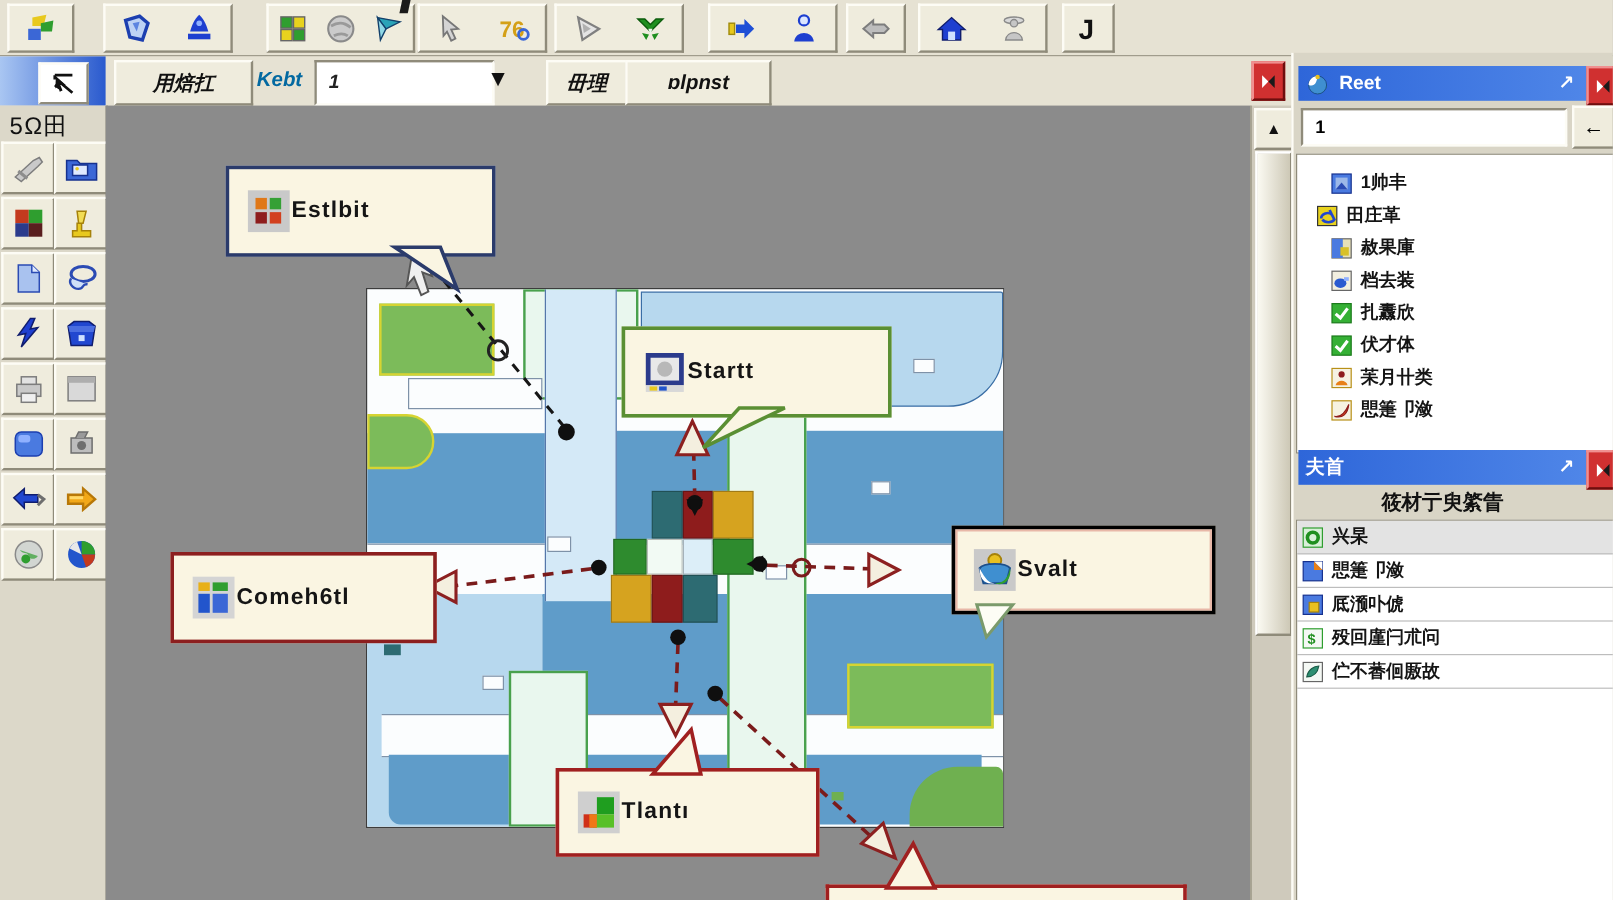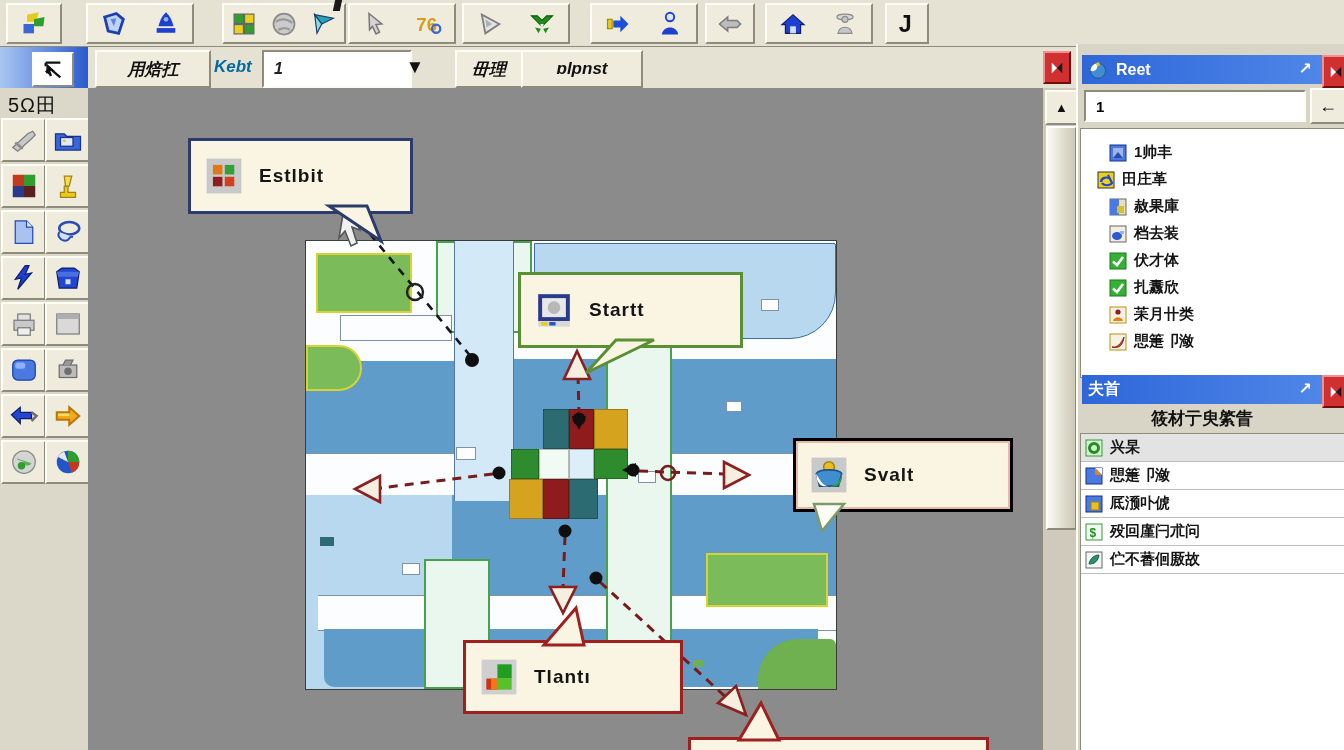--- a/index.html
+++ b/index.html
@@ -28,21 +28,21 @@
   #combo-arrow{left:398px;top:3px;width:34px;height:34px;font-weight:900;font-size:19px;}
   
   #sidebar{left:0;top:88px;width:88px;height:662px;background:#dcd8c9;border-right:2px solid #9a967f;}
   #sidebar-label{left:8px;top:4px;font-weight:normal;font-size:20px;color:#111;letter-spacing:1px;}
   .sbtn{width:41px;height:40px;display:flex;align-items:center;justify-content:center;}
   .sbtn svg{width:30px;height:30px;}
   
   #canvas{left:88px;top:88px;width:954px;height:662px;background:#8b8b8b;overflow:hidden;}
   #map{left:217px;top:152px;width:530px;height:448px;background:#fbfdfe;border:1px solid #3c3c3c;z-index:1;overflow:hidden;}
   #overlay{left:0;top:0;width:954px;height:662px;z-index:3;pointer-events:none;}
-  .callout{z-index:4;background:#faf5e2;display:flex;align-items:center;gap:16px;padding-left:14px;}
+  .callout{z-index:4;background:#faf5e2;display:flex;align-items:center;padding-left:14px;}
   .callout .clabel{font-weight:bold;font-size:19px;color:#151515;letter-spacing:1px;}
   .cicon{width:38px;height:38px;}
   .tail{position:absolute;overflow:visible;}
   
   .mb{background:#5f9cc9;} .mbl{background:#b7d8ee;}
   .mint{background:#e9f7ee;border:2px solid #49a14d;box-sizing:border-box;}
   .grn{background:#7cbb5a;border:2px solid #d6d432;box-sizing:border-box;}
   .band{background:#fbfdfe;border-top:1px solid #7e92a8;border-bottom:1px solid #7e92a8;}
   .notch{background:#fbfdfe;border:1px solid #7e92a8;}
   
@@ -435,20 +435,30 @@
         <path d="M4 11c2-3 14-3 16 0l-2 8H6Z" fill="#3f8fd0" stroke="#1c4f8c"></path>
         <path d="M4 11c3 6 5 8 8 8-6 1-8-3-8-8Z" fill="#fff"></path>
         <path d="M20 11c-1 6-4 8-8 8 6 2 9-3 8-8Z" fill="#2f9e2f"></path>
       </svg>
     <span class="clabel">Svalt</span>
     <svg class="tail" style="left:12px;top:62px;width:50px;height:32px" viewBox="0 0 50 32">
         <path d="M6 1 36 1 14 28Z" fill="#fdfdf5" stroke="#7b9a6b" stroke-width="2.5"></path>
       </svg>
   </div>
 
+  <div class="abs callout" style="left:54px;top:372px;width:202px;height:70px;border:3px solid #8c1f1f">
+    <svg class="cicon" viewBox="0 0 24 24">
+        <rect x="1" y="1" width="22" height="22" fill="#d4d4d4"></rect>
+        <rect x="4" y="4" width="6" height="4.5" fill="#e8b018"></rect>
+        <rect x="11.5" y="4" width="8" height="4.5" fill="#2f9e2f"></rect>
+        <rect x="4" y="10" width="6" height="10" fill="#2255cc"></rect>
+        <rect x="11.5" y="10" width="8" height="10" fill="#3b67d6"></rect>
+      </svg>
+    <span class="clabel">Comeh6tl</span>
+  </div>
 
   <div class="abs callout" style="left:375px;top:552px;width:200px;height:68px;border:3px solid #a02020">
     <svg class="cicon" viewBox="0 0 24 24">
         <rect x="1" y="1" width="22" height="22" fill="#cfcfcf"></rect>
         <rect x="11" y="4" width="9" height="9" fill="#1f9e1f"></rect>
         <rect x="4" y="13" width="7" height="7" fill="#d03018"></rect>
         <rect x="9" y="13" width="11" height="7" fill="#58c028"></rect>
         <rect x="7" y="13" width="4" height="7" fill="#f07818"></rect>
       </svg>
     <span class="clabel">Tlantı</span>
@@ -520,28 +530,28 @@
           <ellipse cx="8" cy="11" rx="5" ry="4" fill="#2b5bd0"></ellipse>
           <rect x="11" y="6" width="4" height="3" fill="#8fb0ff"></rect>
         </svg>
       <span>档去装</span>
       </div>
     <div class="litem" style="padding-left:28px">
       <svg class="licon" viewBox="0 0 18 18">
           <rect x="1" y="1" width="16" height="16" fill="#35b035" stroke="#1b7a1b"></rect>
           <path d="M4 9.5 8 13 14 5" fill="none" stroke="#fff" stroke-width="2.6"></path>
         </svg>
-      <span>伏才体</span>
+      <span>扎纛欣</span>
       </div>
     <div class="litem" style="padding-left:28px">
       <svg class="licon" viewBox="0 0 18 18">
           <rect x="1" y="1" width="16" height="16" fill="#35b035" stroke="#1b7a1b"></rect>
           <path d="M4 9.5 8 13 14 5" fill="none" stroke="#fff" stroke-width="2.6"></path>
         </svg>
-      <span>扎纛欣</span>
+      <span>伏才体</span>
       </div>
     <div class="litem" style="padding-left:28px">
       <svg class="licon" viewBox="0 0 18 18">
           <rect x="1" y="1" width="16" height="16" fill="#f6f2e2" stroke="#b89018"></rect>
           <circle cx="9" cy="6" r="2.6" fill="#8e1d1d"></circle>
           <path d="M4 15c1-5 9-5 10 0Z" fill="#e88018"></path>
         </svg>
       <span>苿月卄类</span>
       </div>
     <div class="litem" style="padding-left:28px">

